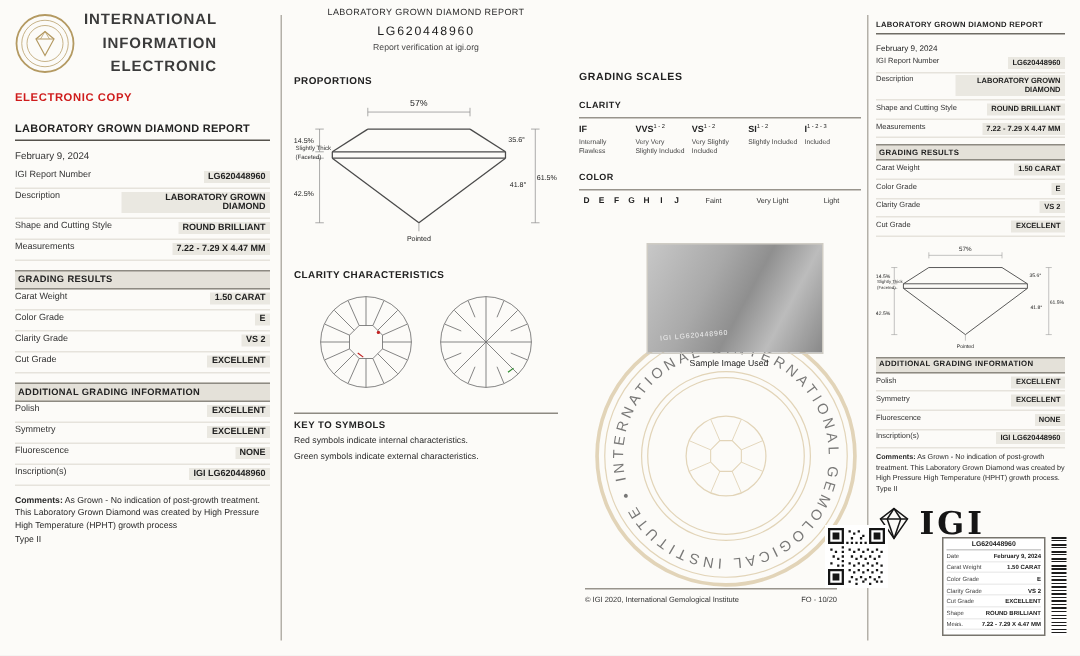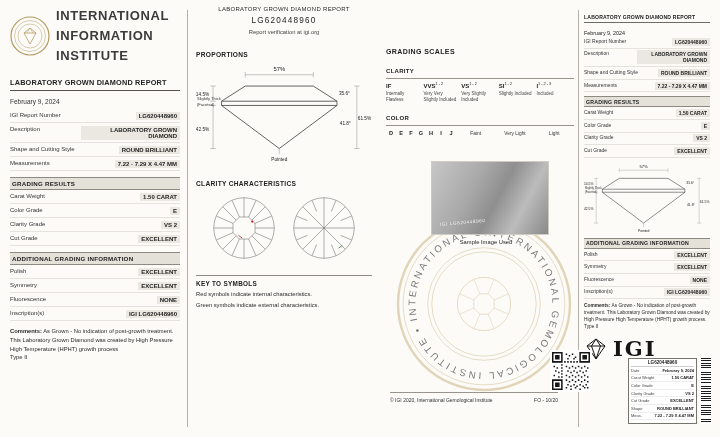--- a/index.html
+++ b/index.html
@@ -11,21 +11,21 @@
   .d1 { left:187px; } .d2 { left:578px; }
 
   .panel { position:absolute; top:6px; bottom:6px; z-index:2; }
   .panel-left { left:10px; width:170px; }
   .panel-middle { left:196px; width:176px; }
   .panel-scales { left:386px; width:188px; }
   .panel-right { left:584px; width:126px; }
 
   
   .org-header { display:flex; align-items:center; gap:6px; }
-  .org-name { font-size:13px; font-weight:bold; letter-spacing:.6px; line-height:1.55; color:#3b3b3b; }
+  .org-name { font-size:10px; font-weight:bold; letter-spacing:.6px; line-height:1.55; color:#3b3b3b;text-align:right; }
   .electronic { margin-top:7px; color:#cf1c1c; font-weight:bold; font-size:7.5px; letter-spacing:.4px; }
   .rpt-title { margin-top:12px; font-size:7.3px; font-weight:bold; letter-spacing:.2px; border-bottom:1px solid #55524c; padding-bottom:3px; }
   .date-line { margin:7px 0 4px; font-size:6.5px; color:#333; }
 
   .frow { display:flex; justify-content:space-between; align-items:flex-start; gap:4px; border-bottom:1px solid #e6e3dc; padding:2.5px 0; font-size:6px; }
   .flbl { color:#333; }
   .fval { font-weight:bold; text-align:right; background:#eae8e1; padding:1px 3px; max-width:58%; }
 
   .sec-bar { margin-top:6px; font-size:6.2px; font-weight:bold; letter-spacing:.25px; background:#e4e1d9; border-top:1px solid #8d8a82; border-bottom:1px solid #8d8a82; padding:2px 2px; }
   .comments { margin-top:6px; font-size:5.8px; line-height:1.5; color:#2a2a2a; }
@@ -134,23 +134,24 @@
           <circle cx="20" cy="20" r="12" stroke-width="0.5"></circle>
           <polygon points="20,12 26,17 20,28 14,17" stroke-width="0.8"></polygon>
           <line x1="14" y1="17" x2="26" y2="17" stroke-width="0.8"></line>
           <line x1="20" y1="12" x2="17" y2="17" stroke-width="0.5"></line>
           <line x1="20" y1="12" x2="23" y2="17" stroke-width="0.5"></line>
         </g>
       </svg>
       <div class="org-name">
         <div>INTERNATIONAL</div>
         <div>INFORMATION</div>
-        <div>INSTITUTE</div>
-      </div>
-    </div>
+        <div>ELECTRONIC</div>
+      </div>
+    </div>
+    <div class="electronic">ELECTRONIC COPY</div>
     <h1 class="rpt-title">LABORATORY GROWN DIAMOND REPORT</h1>
     <div class="date-line">February 9, 2024</div>
 
     <div>
       <div class="frow">
           <span class="flbl">IGI Report Number</span>
           <span class="fval">LG620448960</span>
         </div>
       <div class="frow">
           <span class="flbl">Description</span>

